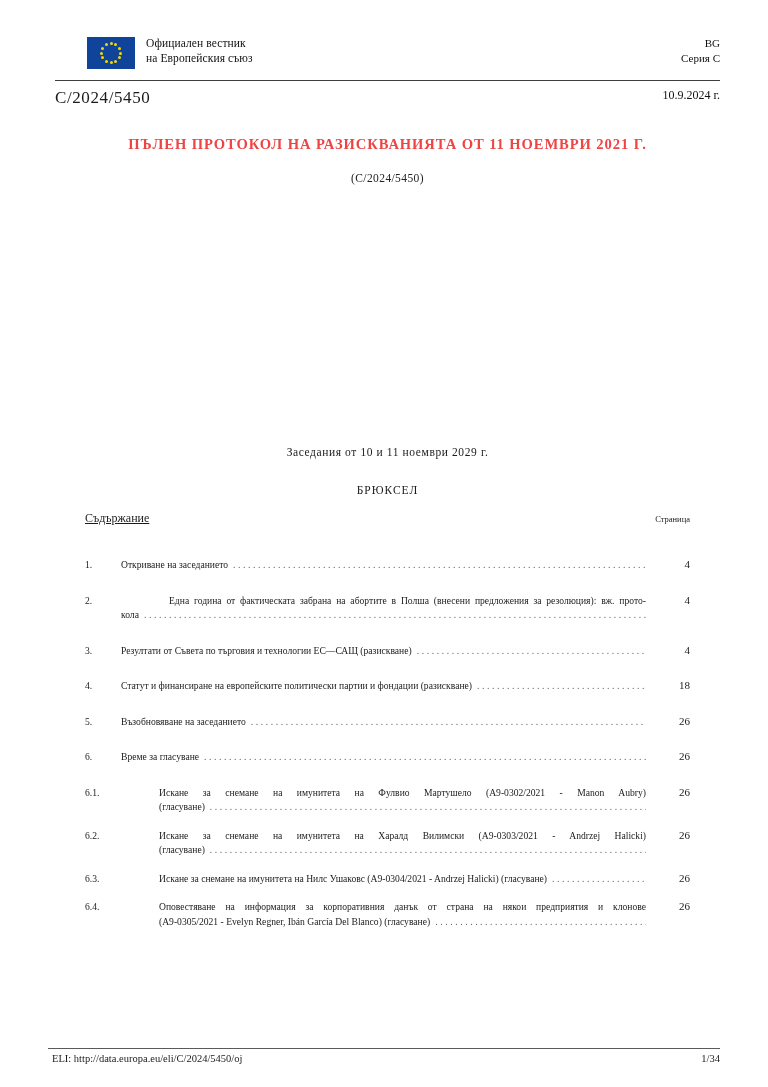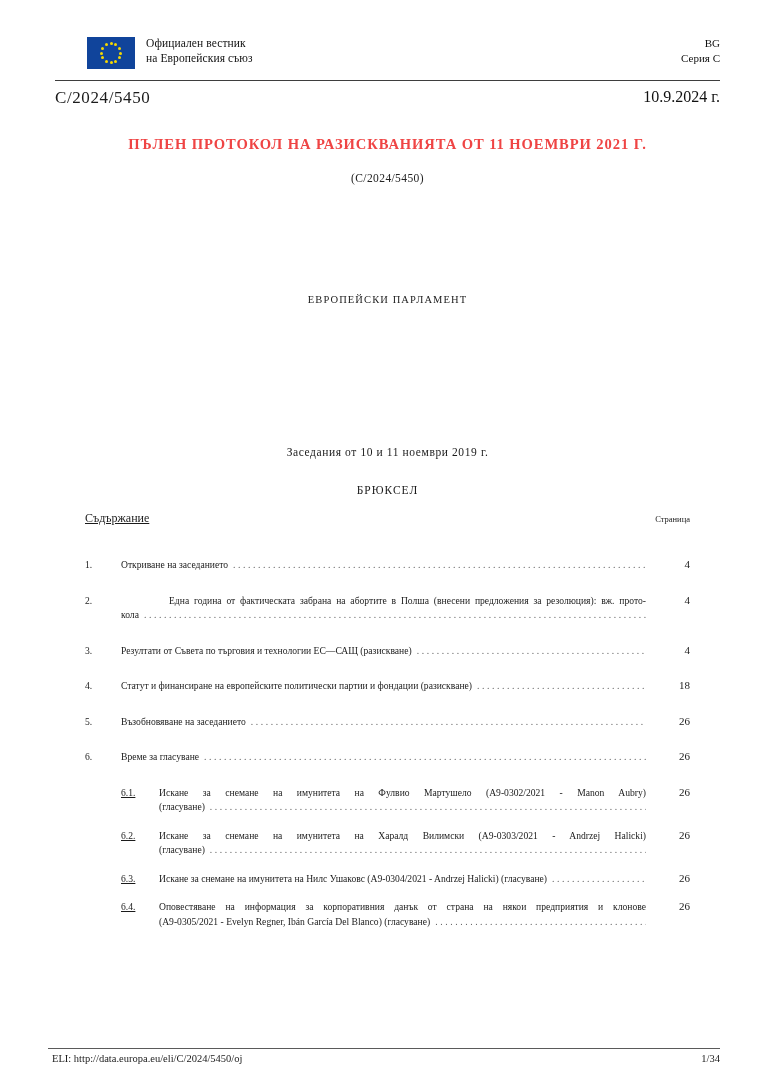--- a/index.html
+++ b/index.html
@@ -85,21 +85,21 @@
   .doc-number {
     position: absolute;
     left: 0;
     width: 665px;
     font-size: 17px;
     letter-spacing: .6px;
     color: #1b1b1b;
   }
   .doc-date {
     margin-left: auto;
-    font-size: 16px;
+    font-size: 12px;
     color: #111;
     position: relative;
     z-index: 2;
   }
 
   
   .main-title {
     position: absolute;
     left: 55px;
     top: 136px;
@@ -188,23 +188,21 @@
   }
   .toc-item.sub { margin-bottom: 14px; }
   .toc-num {
     flex: 0 0 auto;
     width: 36px;
     font-size: 9.6px;
     color: #1b1b1b;
     padding-top: 1px;
   }
   .toc-item.sub .toc-num {
-    width: 38px;
-    margin-left: 36px;
-    text-decoration: underline;
+    width: 74px;
   }
   .toc-body {
     flex: 1 1 auto;
     font-size: 9.6px;
     line-height: 14.5px;
     color: #1b1b1b;
     min-width: 0;
   }
   .toc-line {
     display: block;
@@ -285,22 +283,21 @@
 
   <div class="rule"></div>
 
   <div class="subhead">
     <div class="doc-number">C/2024/5450</div>
     <div class="doc-date">10.9.2024 г.</div>
   </div>
 
   <div class="main-title">ПЪЛЕН ПРОТОКОЛ НА РАЗИСКВАНИЯТА ОТ 11 НОЕМВРИ 2021 Г.</div>
   <div class="sub-number">(C/2024/5450)</div>
-  <div class="institution">ЕВРОПЕЙСКИ ПАРЛАМЕНТ</div>
-  <div class="sittings">Заседания от 10 и 11 ноември 2019 г.</div>
+  <div class="sittings">Заседания от 10 и 11 ноември 2029 г.</div>
   <div class="place">БРЮКСЕЛ</div>
 
   <div class="toc-head">
     <div class="left">Съдържание</div>
     <div class="right">Страница</div>
   </div>
 
   <div class="toc" id="toc-list">
       <div class="toc-item">
         <div class="toc-num">1.</div>

